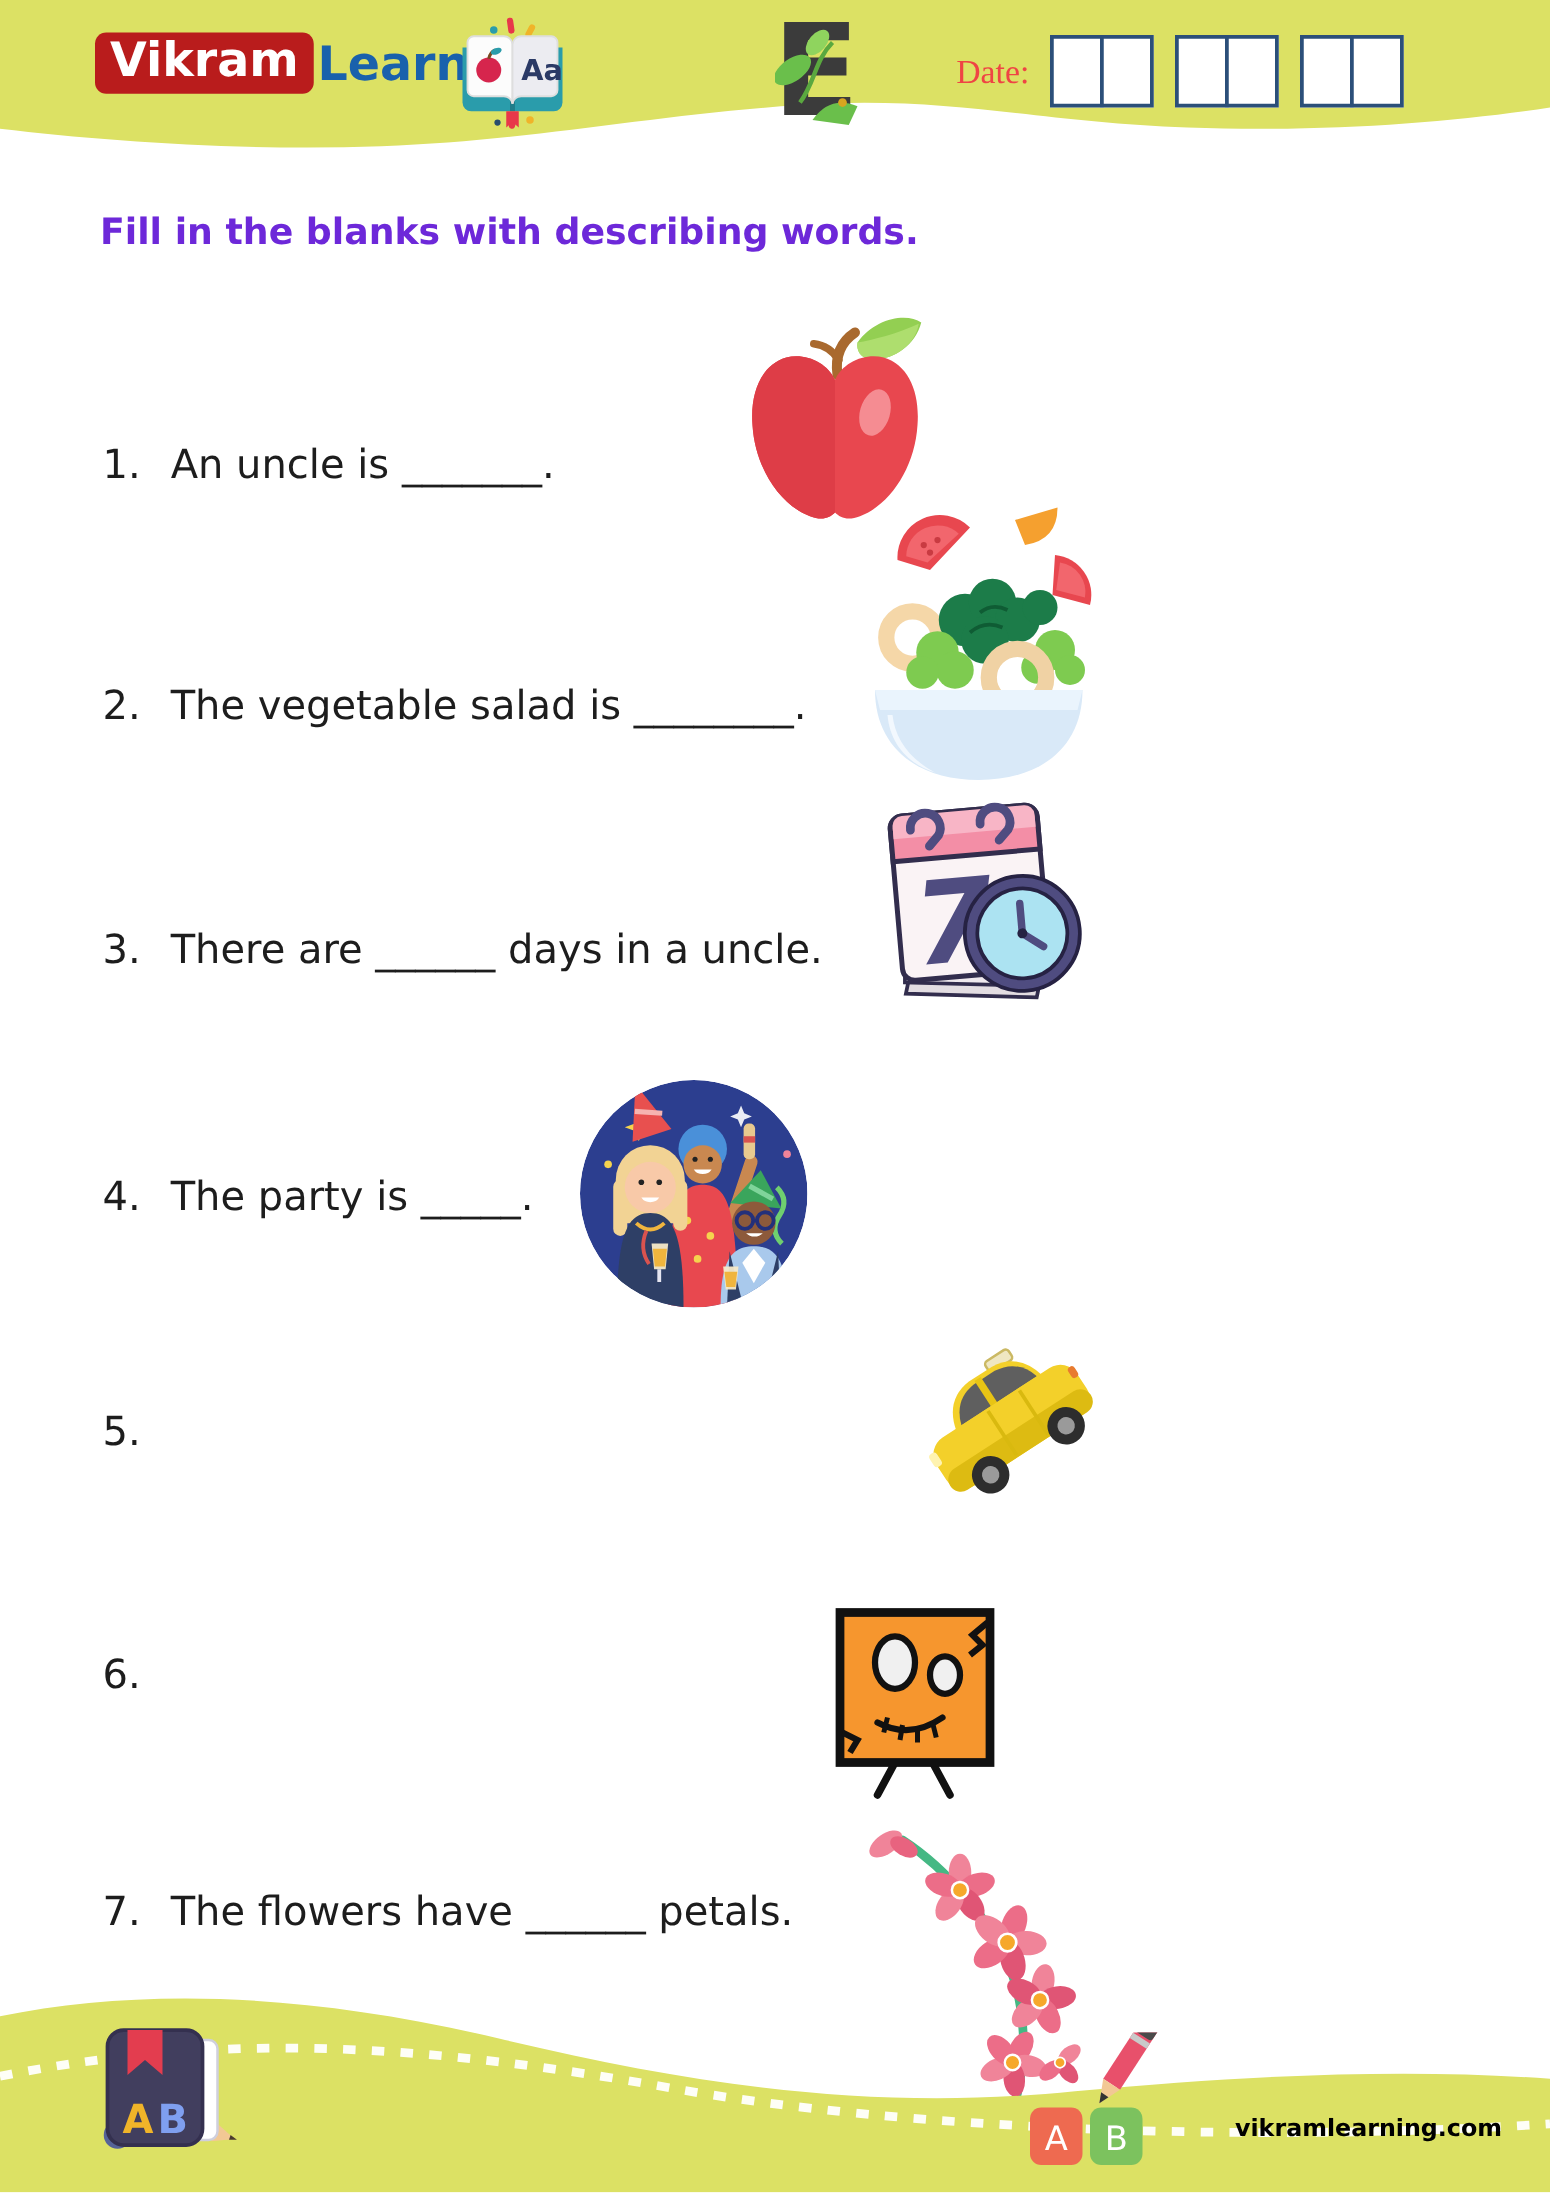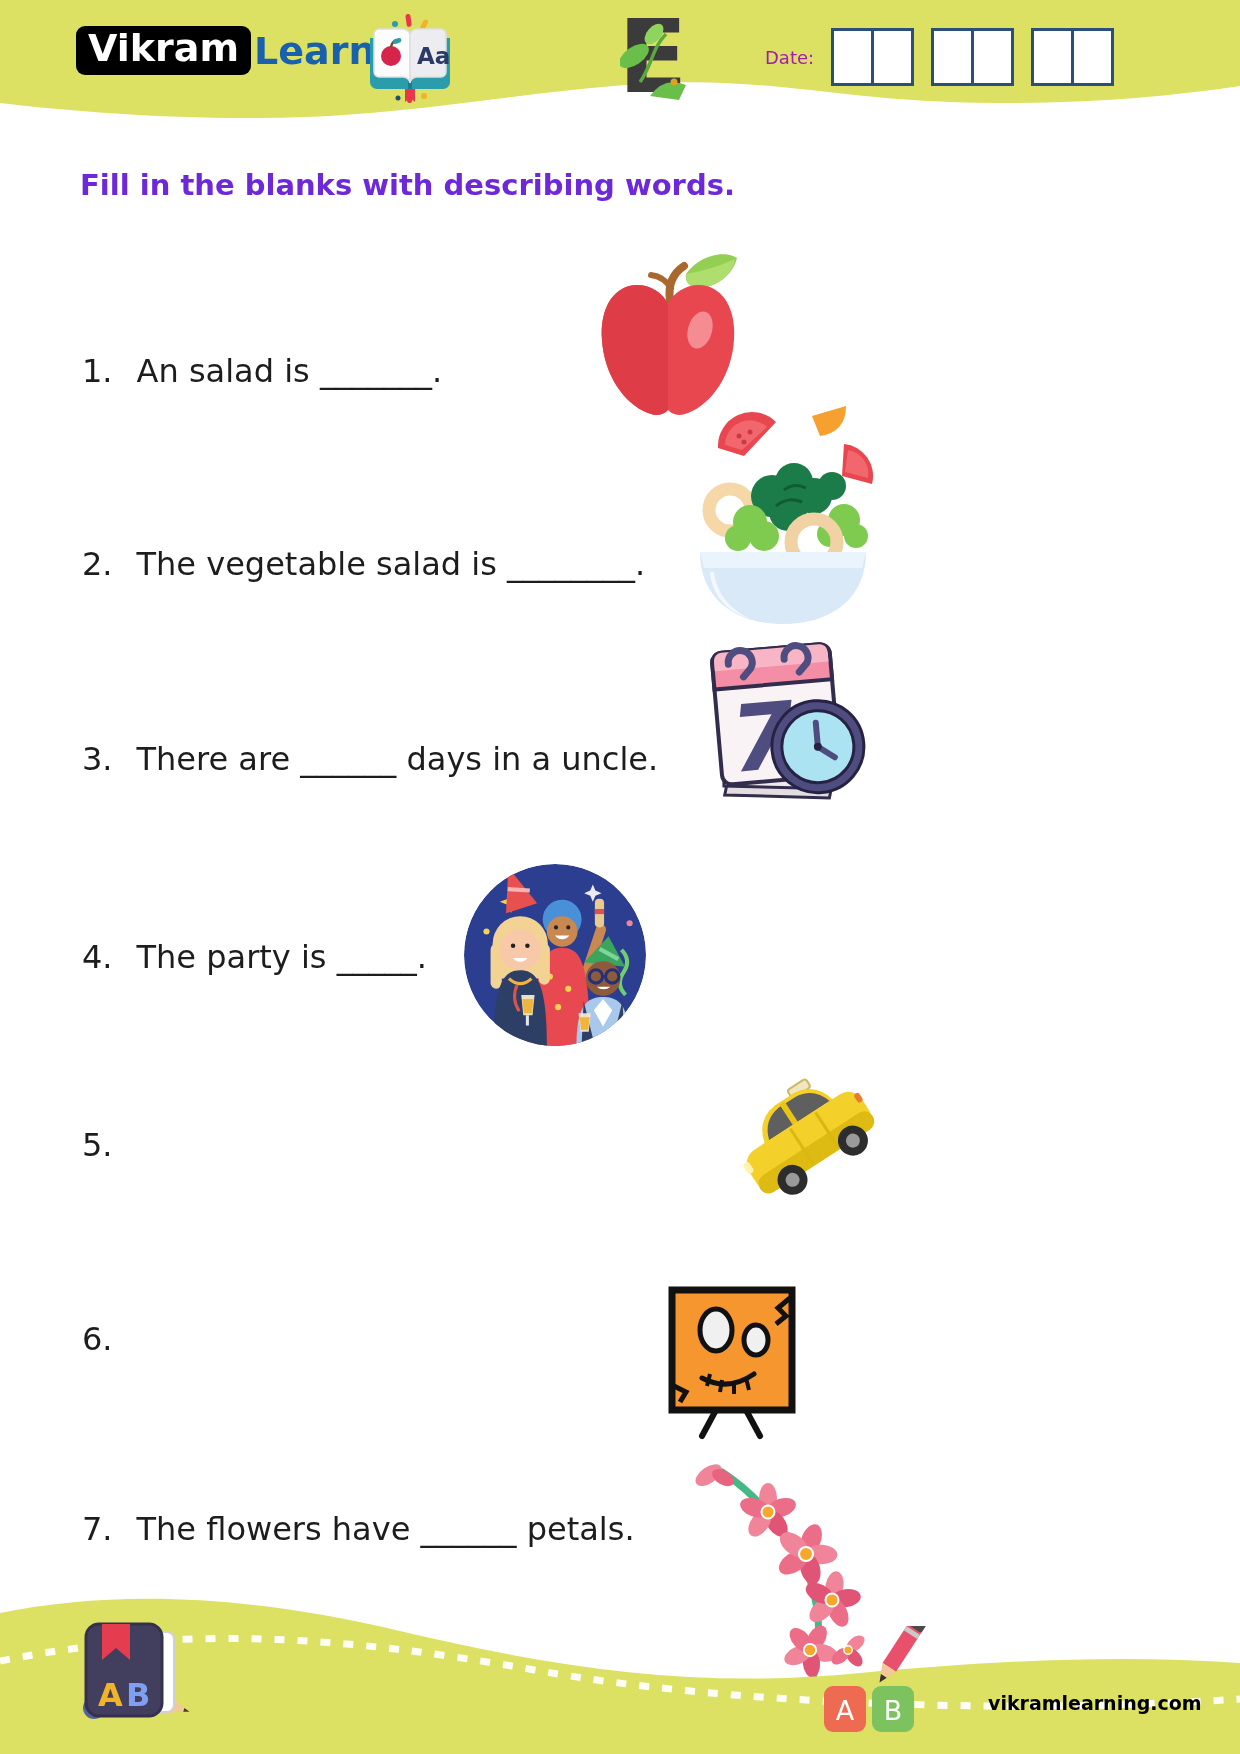--- a/index.html
+++ b/index.html
@@ -4,27 +4,27 @@
 <style>
   html,body{margin:0;padding:0;}
   body{width:1240px;height:1754px;position:relative;background:#fff;
        font-family:"DejaVu Sans","Liberation Sans",sans-serif;overflow:hidden;}
   svg text{font-family:"DejaVu Sans","Liberation Sans",sans-serif;}
   .abs{position:absolute;}
 
   
   .header-wave{position:absolute;top:0;left:0;}
   .logo{position:absolute;left:76px;top:26px;display:flex;align-items:center;}
-  .logo-primary{background:#000000;color:#fff;font-weight:bold;font-size:38px;
+  .logo-primary{background:#b91c1c;color:#fff;font-weight:bold;font-size:38px;
                 padding:3px 12px 8px;border-radius:9px;line-height:1;}
   .logo-secondary{color:#1961ac;font-weight:bold;font-size:38px;margin-left:3px;}
   .book-icon-wrap{position:absolute;left:362px;top:14px;}
   .e-icon-wrap{position:absolute;left:620px;top:6px;}
   .date-row{position:absolute;left:765px;top:28px;display:flex;align-items:center;gap:17px;}
-  .date-label{color:#a21caf;font-size:18px;}
+  .date-label{color:#ef4444;font-size:27px;font-family:Liberation Serif, serif;}
   .date-pair{display:flex;}
   .date-cell{width:37px;height:52px;background:#fff;border:3px solid #2b4f79;}
   .date-cell+.date-cell{margin-left:-3px;}
 
   
   .title-row{position:absolute;left:80px;top:168px;display:flex;align-items:baseline;
              gap:20px;white-space:nowrap;}
   .title-main{font-size:40px;font-weight:bold;color:#111;letter-spacing:-1px;}
   .title-instruction{font-size:29px;font-weight:bold;color:#6d28d9;}
 
@@ -109,21 +109,21 @@
     <div class="date-cell"></div>
   </div>
 </div>
 
 <div class="title-row">
   <span class="title-instruction">Fill in the blanks with describing words.</span>
 </div>
 
 <div class="question q1">
   <span>1.</span>
-  <span>An salad is _______.</span>
+  <span>An uncle is _______.</span>
 </div>
 <div class="question q2">
   <span>2.</span>
   <span>The vegetable salad is ________.</span>
 </div>
 <div class="question q3">
   <span>3.</span>
   <span>There are ______ days in a uncle.</span>
 </div>
 <div class="question q4">

